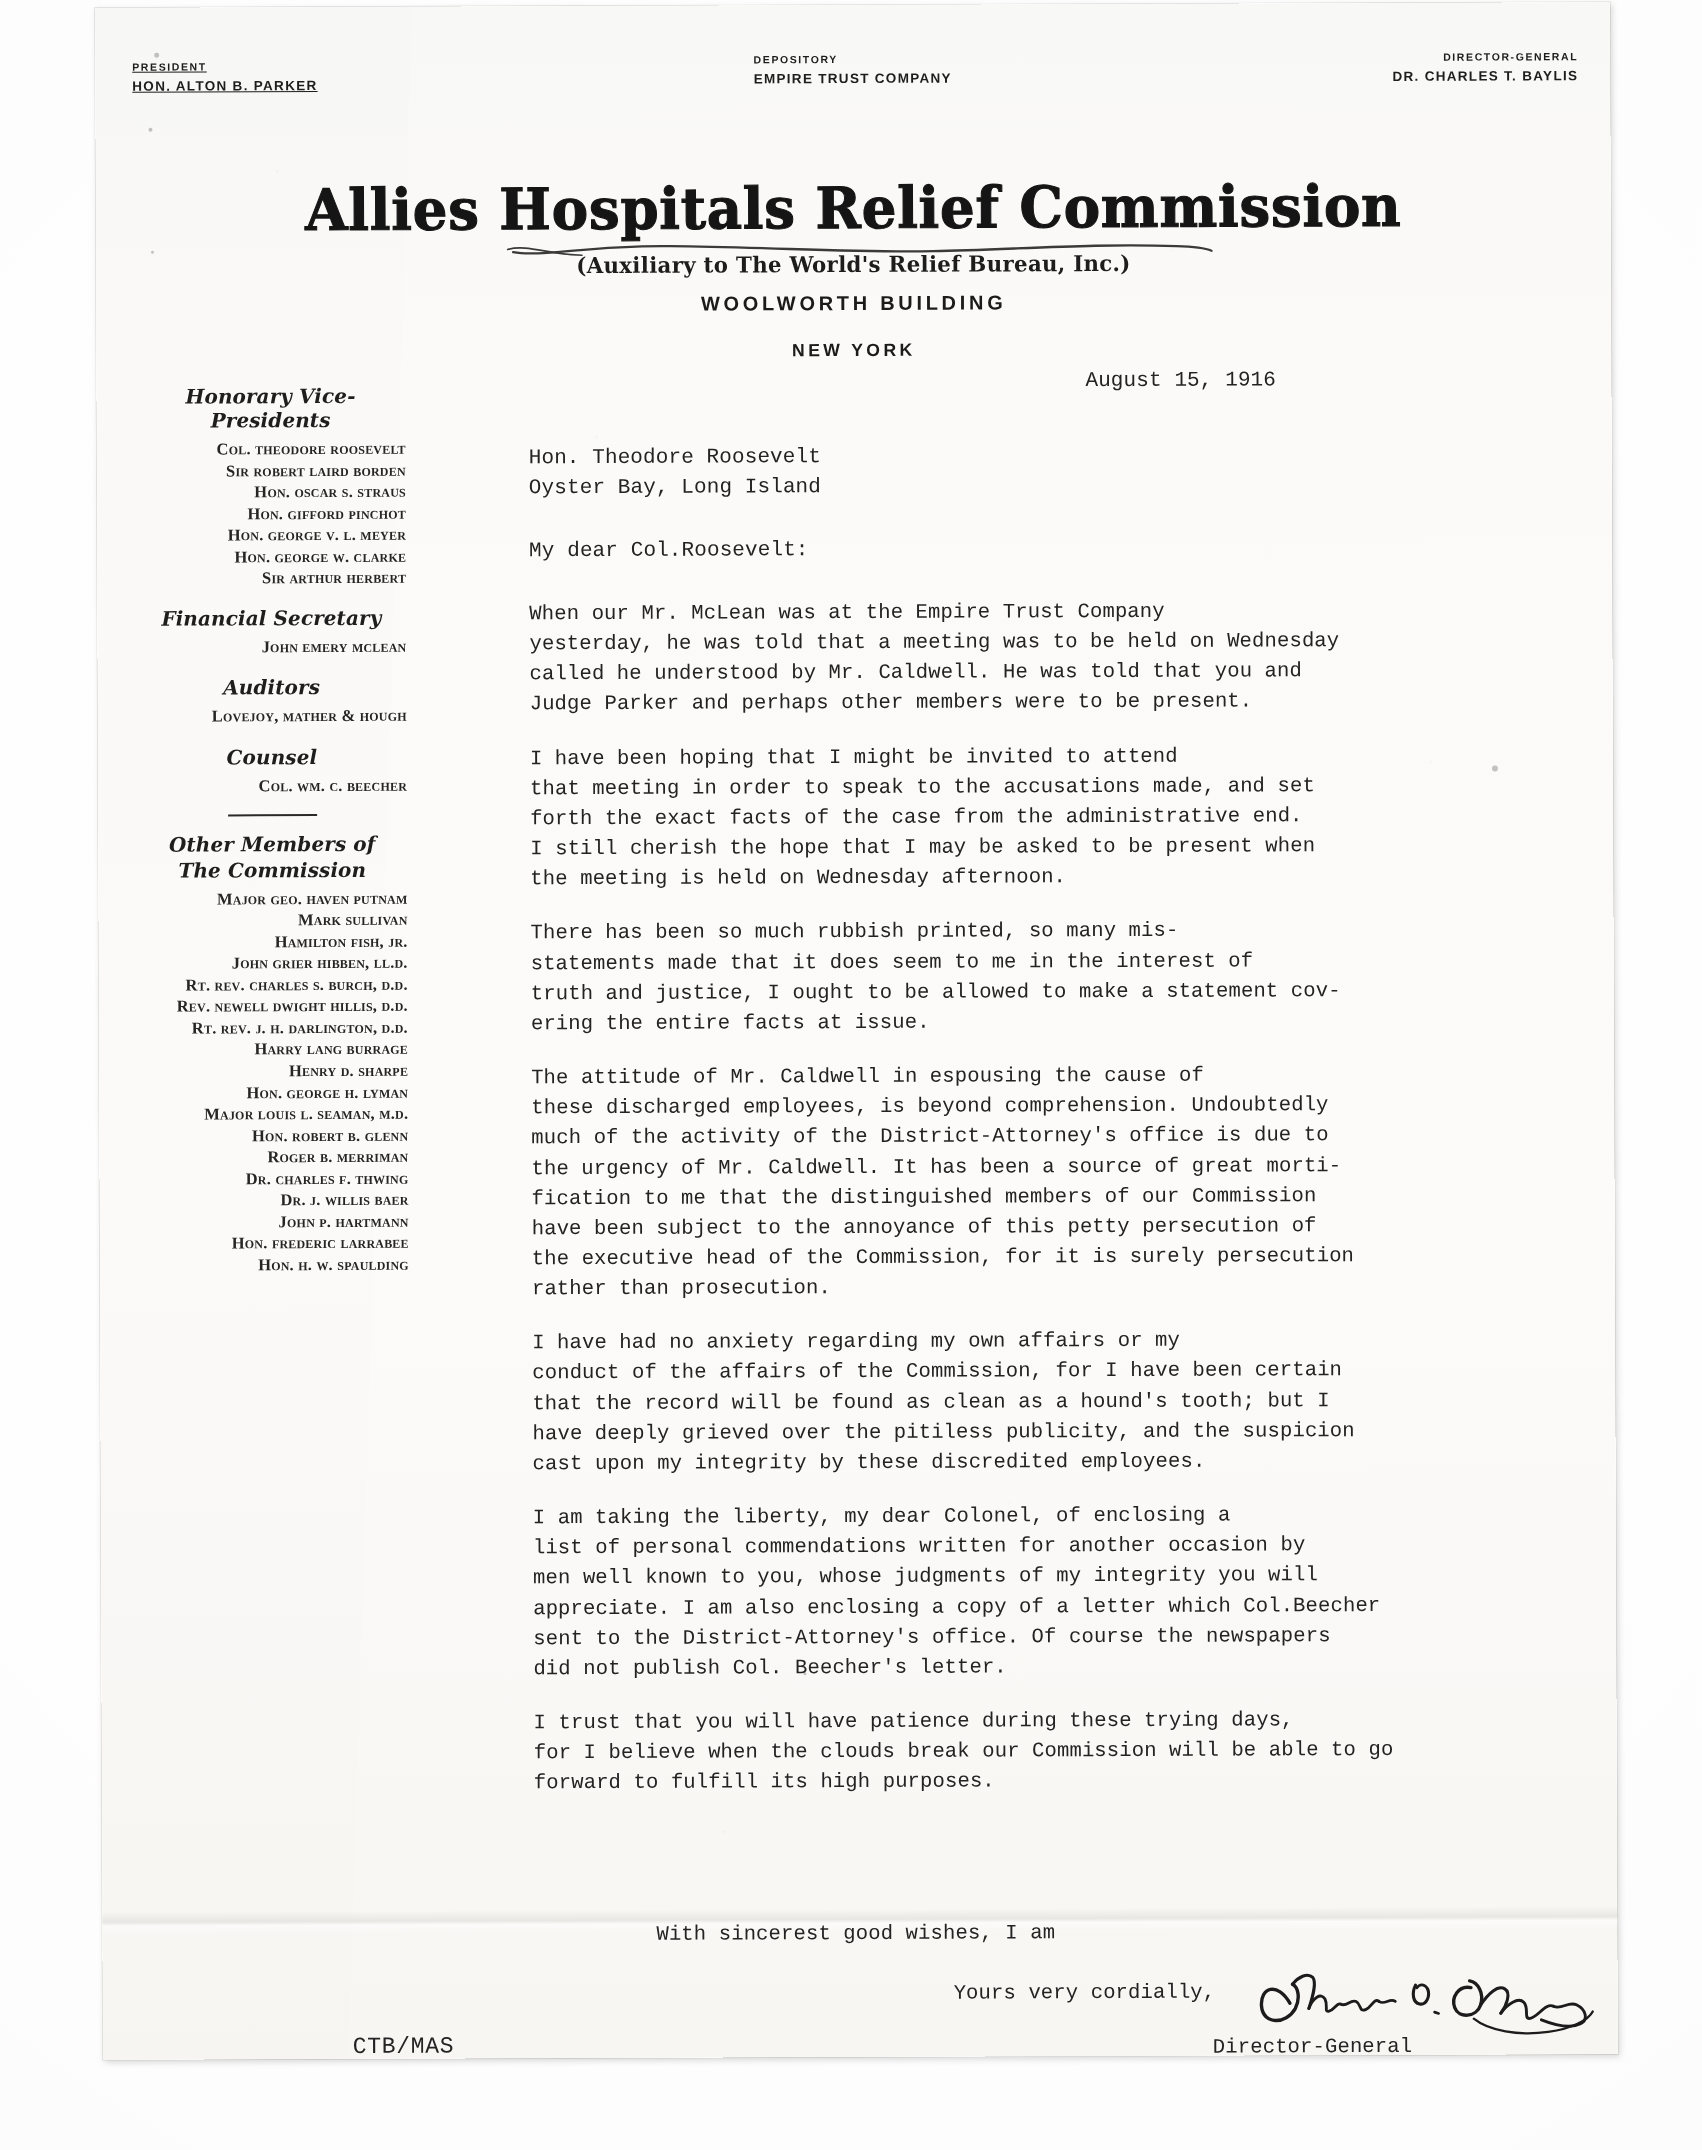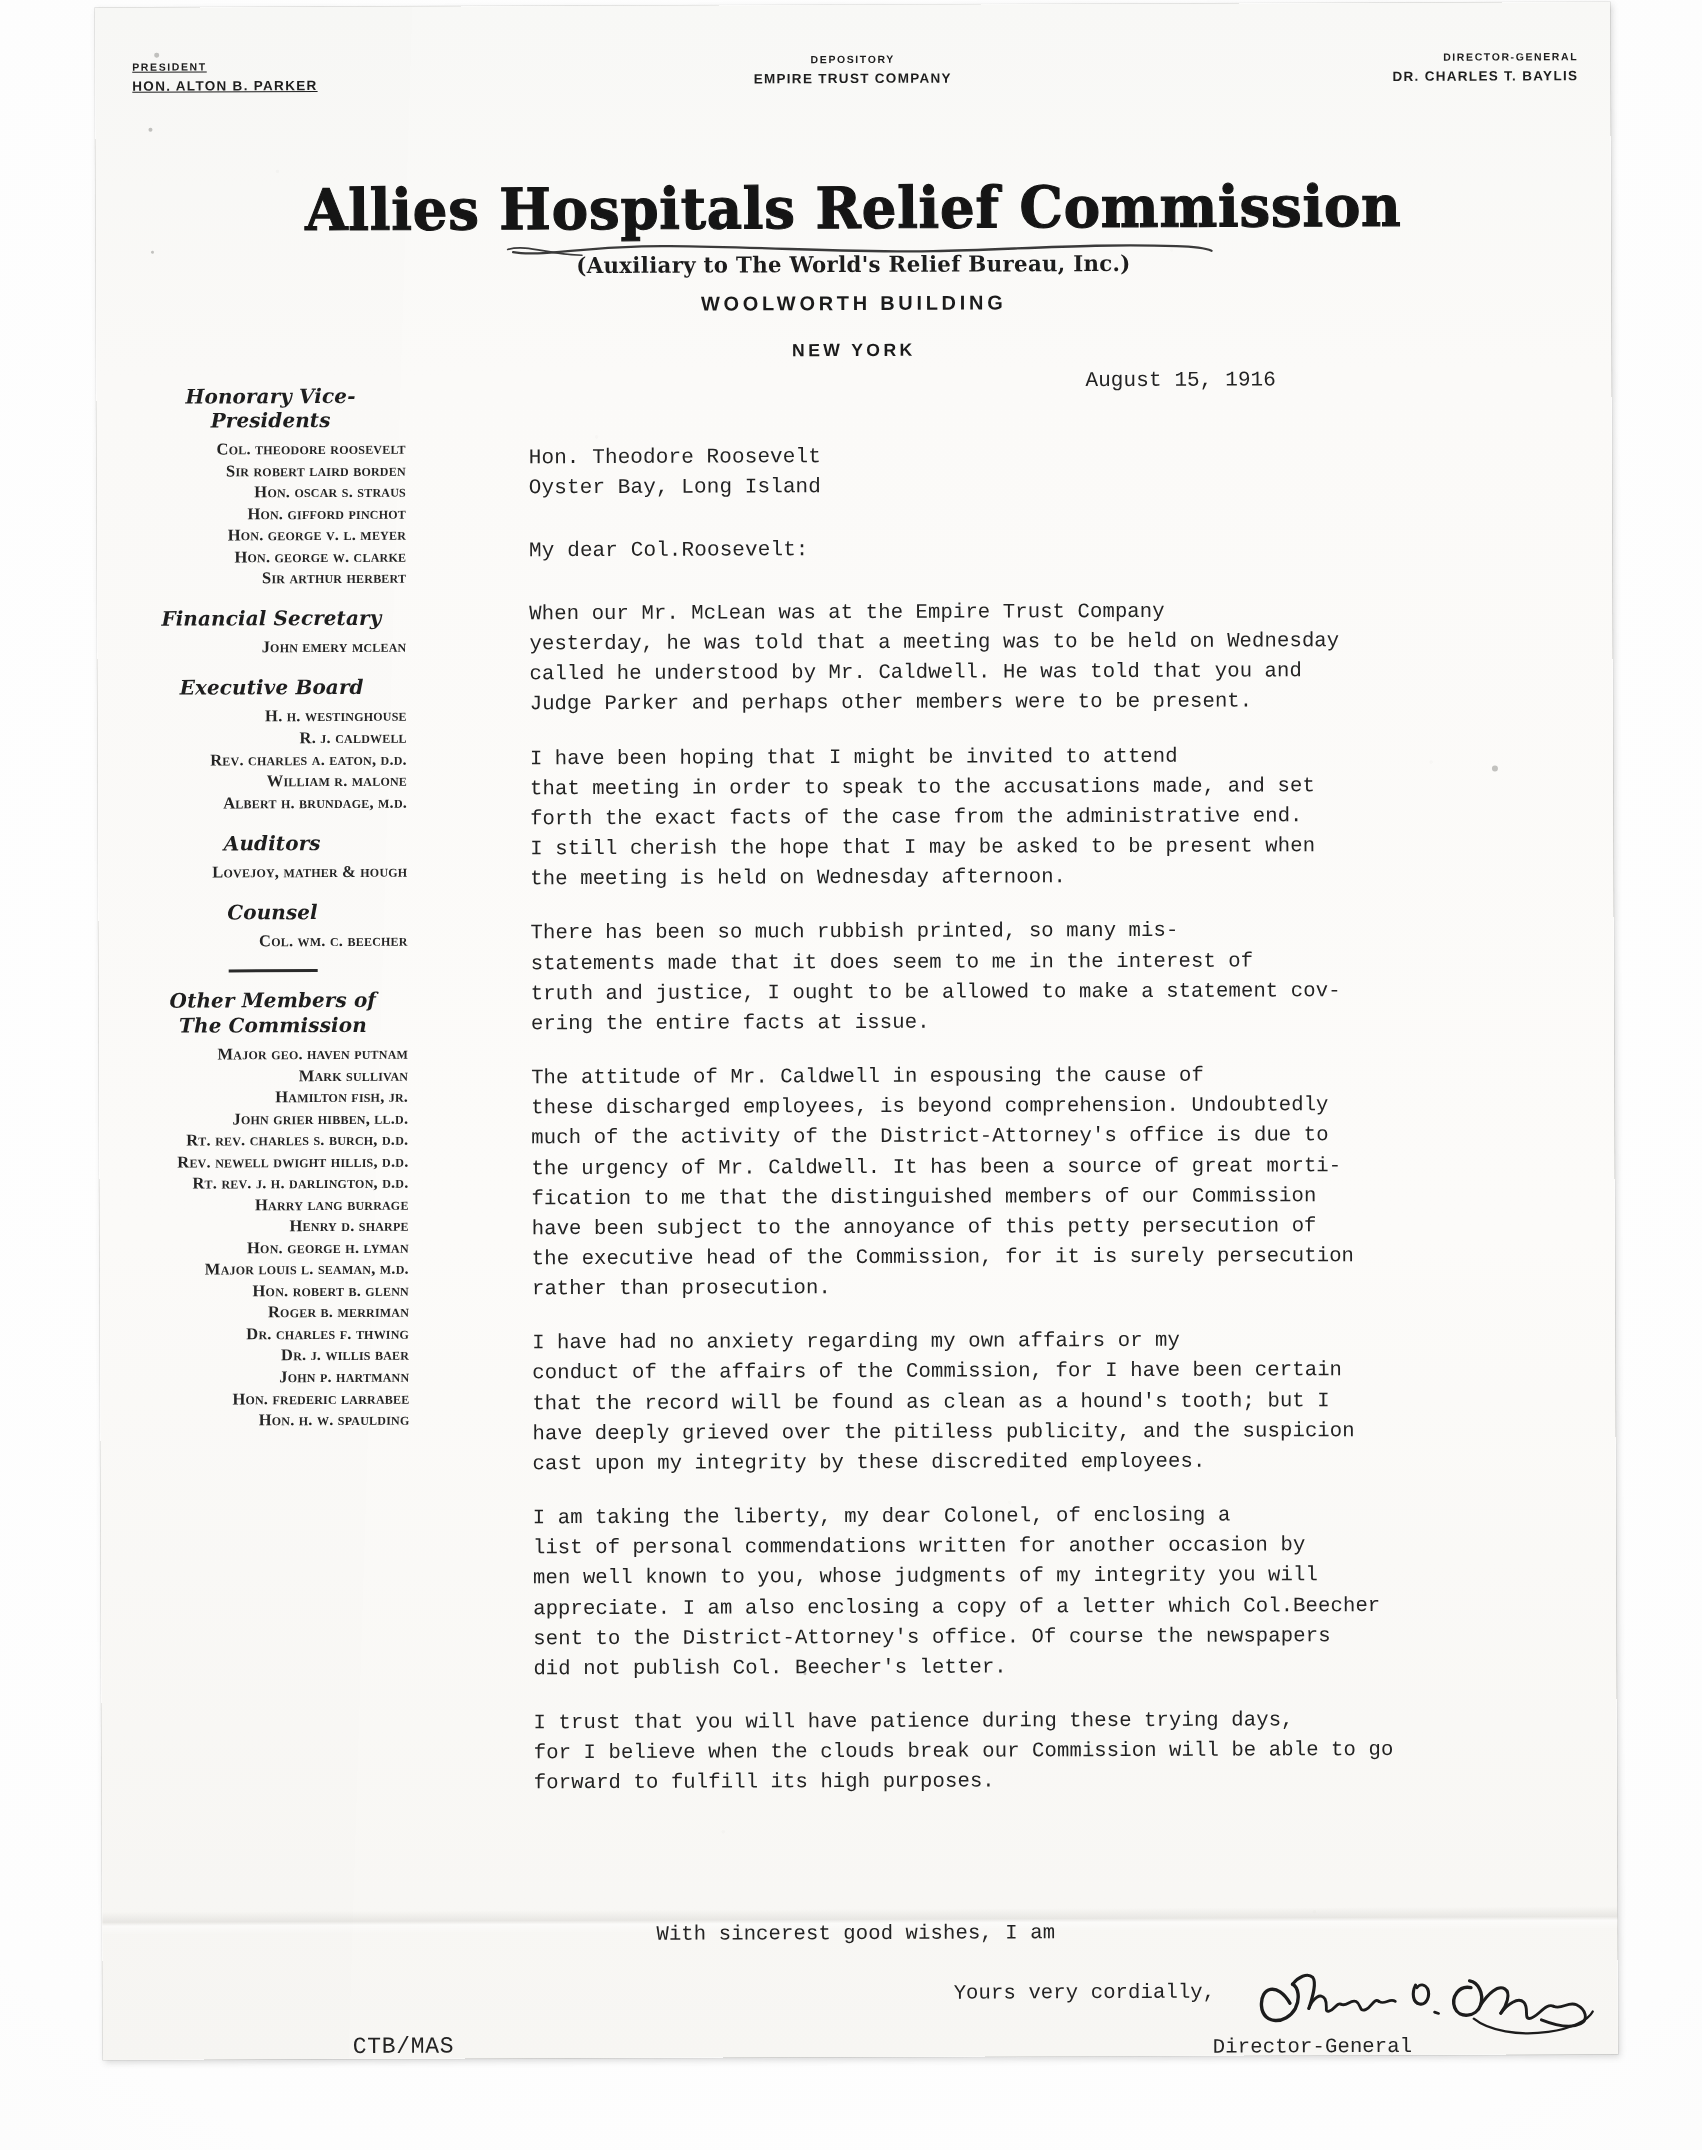--- a/index.html
+++ b/index.html
@@ -71,21 +71,21 @@
     color: #1d1d1d;
     letter-spacing: 1.4px;
     line-height: 1.62;
     font-size: 13px;
     white-space: nowrap;
   }
   .lh-col .role { font-size: 10.5px; letter-spacing: 1.6px; display:block; }
   .lh-col .person { font-size: 13.5px; letter-spacing: 1.3px; display:block; }
 
   #lh-president  { left: 37px;  top: 51px;  text-align: left; text-decoration: underline; }
-  #lh-depository { left: 50%;   top: 46px;  transform: translateX(-50%); text-align: center; }
+  #lh-depository { left: 50%;   top: 46px;  transform: translateX(-50%); }
   #lh-director   { right: 32px; top: 46px;  text-align: right; }
 
   #org-title {
     position: absolute;
     left: 0; right: 0;
     top: 169px;
     text-align: center;
     font-family: "DejaVu Serif", serif;
     font-weight: bold;
     font-size: 57px;
@@ -298,28 +298,20 @@
           <div class="roster-name">Sir Robert Laird Borden</div>
           <div class="roster-name">Hon. Oscar S. Straus</div>
           <div class="roster-name">Hon. Gifford Pinchot</div>
           <div class="roster-name">Hon. George V. L. Meyer</div>
           <div class="roster-name">Hon. George W. Clarke</div>
           <div class="roster-name">Sir Arthur Herbert</div>
         </div>
         <div class="roster-group">
           <div class="roster-heading">Financial Secretary</div>
           <div class="roster-name">John Emery McLean</div>
-        </div>
-        <div class="roster-group">
-          <div class="roster-heading">Executive Board</div>
-          <div class="roster-name">H. H. Westinghouse</div>
-          <div class="roster-name">R. J. Caldwell</div>
-          <div class="roster-name">Rev. Charles A. Eaton, D.D.</div>
-          <div class="roster-name">William R. Malone</div>
-          <div class="roster-name">Albert H. Brundage, M.D.</div>
         </div>
         <div class="roster-group">
           <div class="roster-heading">Auditors</div>
           <div class="roster-name">Lovejoy, Mather &amp; Hough</div>
         </div>
         <div class="roster-group">
           <div class="roster-heading">Counsel</div>
           <div class="roster-name">Col. Wm. C. Beecher</div>
         </div>
       </div>

